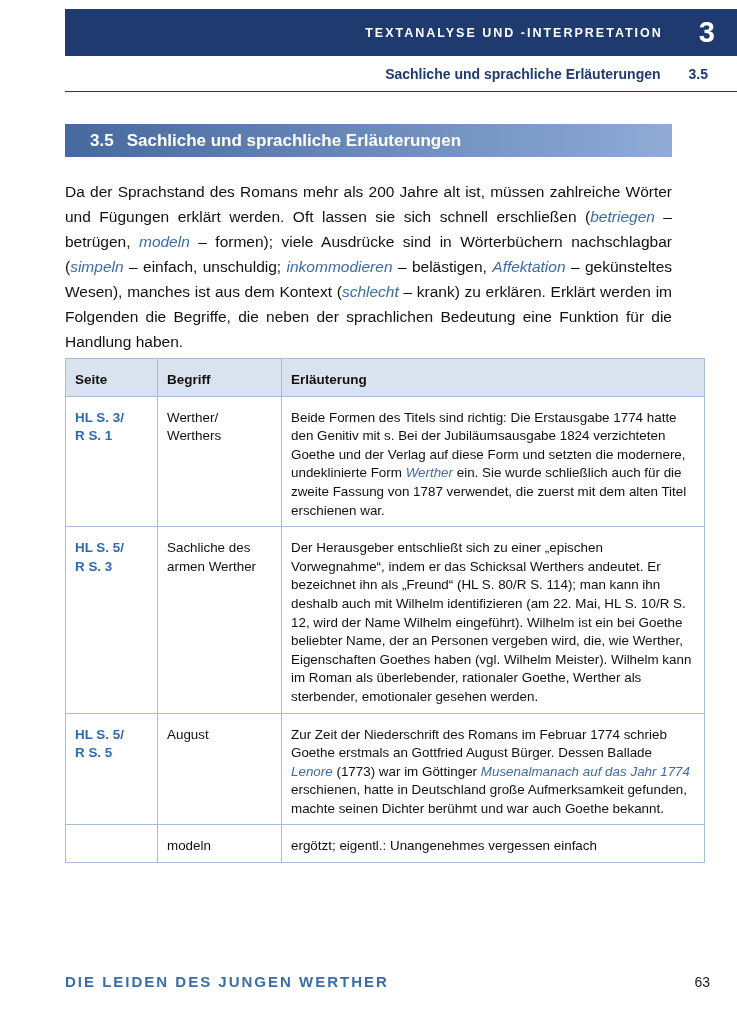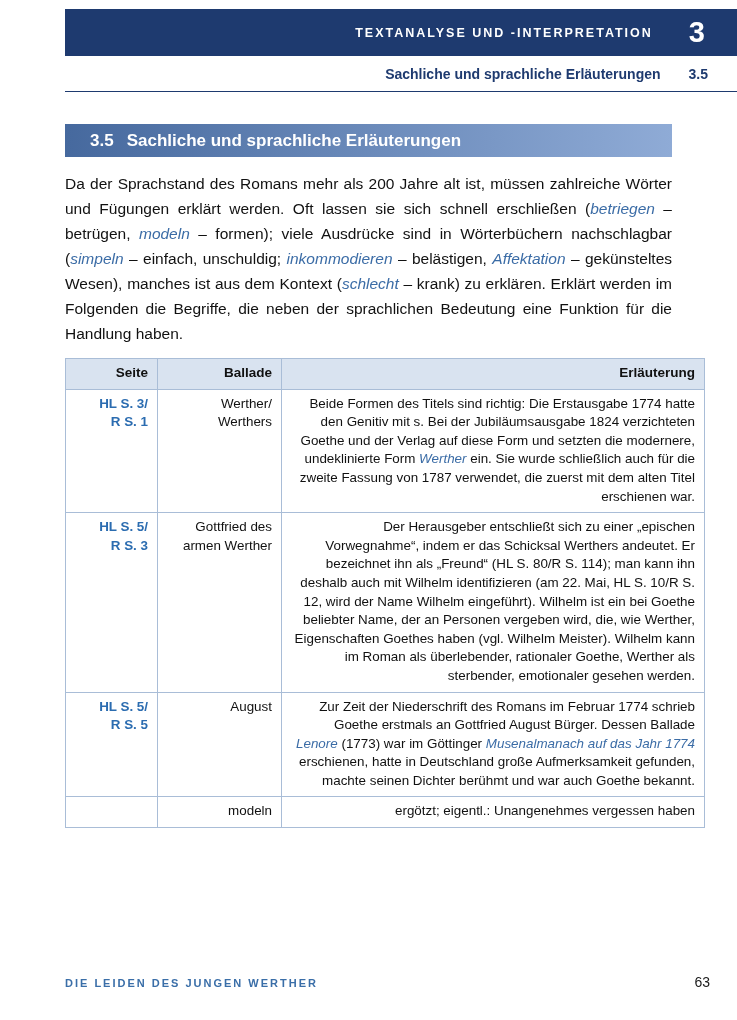--- a/index.html
+++ b/index.html
@@ -12,21 +12,21 @@
     font-family: "Liberation Sans", sans-serif;
     color: #111111;
     overflow: hidden;
   }
   
   .top-bar {
     position: absolute; left: 65px; right: 0; top: 9px; height: 47px;
     background: var(--navy, #1e3a6f);
     color: #ffffff;
     display: flex; align-items: center; justify-content: flex-end;
-    gap: 36px; padding-right: 32px;
+    gap: 36px; padding-right: 22px;
   }
   .top-bar-title { font-size: 12.5px; font-weight: bold; letter-spacing: 2px; }
   .top-bar-number { font-size: 29px; font-weight: bold; line-height: 1; }
   
   .subheader {
     position: absolute; left: 65px; right: 0; top: 66px;
     display: flex; justify-content: flex-end; align-items: baseline;
     gap: 28px; padding-right: 29px;
     color: var(--navy, #1e3a6f); font-weight: bold; font-size: 14px;
   }
@@ -36,47 +36,47 @@
   }
   
   .section-bar {
     position: absolute; left: 65px; top: 124px; width: 607px; height: 33px;
     display: flex; align-items: center; gap: 13px; padding-left: 25px;
     background: linear-gradient(90deg, var(--heading-gradient-start, #46699e), var(--heading-gradient-end, #8fabd6));
     color: #ffffff; font-size: 17px; font-weight: bold;
   }
   
   .intro {
-    position: absolute; left: 65px; top: 171px; width: 607px;
+    position: absolute; left: 65px; top: 179px; width: 607px;
     font-size: 15.5px; line-height: 25px; text-align: justify;
   }
   .em { font-style: italic; color: var(--em-blue, #3b6ca6); }
   
   .glossary {
     position: absolute; left: 65px; top: 358px; width: 640px;
     border-collapse: collapse; font-size: 13.4px; line-height: 18.6px;
   }
   .glossary th, .glossary td {
     border: 1px solid var(--table-border, #a9bdd7);
-    padding: 5px 9px 6px; vertical-align: top; text-align: right;
+    padding: 12px 9px 6px; vertical-align: top; text-align: left;
   }
   .glossary thead th {
     background: var(--table-header-bg, #d9e3f0);
     font-weight: bold; font-size: 13.5px; color: #111111;
   }
   .th-seite { width: 92px; }
   .th-begriff { width: 124px; }
   .cell-seite { color: var(--link-blue, #2b6cb0); font-weight: bold; white-space: pre-line; margin-top: 41px; }
   .cell-begriff { font-weight: normal; white-space: pre-line; }
   
   .page-footer {
     position: absolute; left: 65px; right: 27px; bottom: 30px;
     display: flex; justify-content: space-between; align-items: baseline;
   }
-  .footer-title { color: var(--footer-blue, #3a6ea8); font-size: 11px; font-weight: bold; letter-spacing: 2px; }
+  .footer-title { color: var(--footer-blue, #3a6ea8); font-size: 15px; font-weight: bold; letter-spacing: 2px; }
   .footer-page { color: #1a1a1a; font-size: 14px; }
 </style>
 </head>
 <body>
 
 <div class="page">
 
   <header class="top-bar">
     <span class="top-bar-title">TEXTANALYSE UND -INTERPRETATION</span>
     <span class="top-bar-number">3</span>
@@ -92,48 +92,48 @@
     <span>3.5</span>
     <span>Sachliche und sprachliche Erläuterungen</span>
   </h2>
 
   <p class="intro"><span>Da der Sprachstand des Romans mehr als 200 Jahre alt ist, müssen zahlreiche Wörter und Fügungen erklärt werden. Oft lassen sie sich schnell erschließen (</span><span class="em">betriegen</span><span> – betrügen, </span><span class="em">modeln</span><span> – formen); viele Ausdrücke sind in Wörterbüchern nachschlagbar (</span><span class="em">simpeln</span><span> – einfach, unschuldig; </span><span class="em">inkommodieren</span><span> – belästigen, </span><span class="em">Affektation</span><span> – gekünsteltes Wesen), manches ist aus dem Kontext (</span><span class="em">schlecht</span><span> – krank) zu erklären. Erklärt werden im Folgenden die Begriffe, die neben der sprachlichen Bedeutung eine Funktion für die Handlung haben.</span></p>
 
   <table class="glossary">
     <thead>
       <tr>
         <th class="th-seite">Seite</th>
-        <th class="th-begriff">Ballade</th>
+        <th class="th-begriff">Begriff</th>
         <th>Erläuterung</th>
       </tr>
     </thead>
     <tbody>
         <tr>
           <td class="cell-seite">HL S. 3/
 R S. 1</td>
           <td class="cell-begriff">Werther/
 Werthers</td>
           <td class="cell-erl"><span>Beide Formen des Titels sind richtig: Die Erstausgabe 1774 hatte den Genitiv mit s. Bei der Jubiläumsausgabe 1824 verzichteten Goethe und der Verlag auf diese Form und setzten die modernere, undeklinierte Form </span><span class="em">Werther</span><span> ein. Sie wurde schließlich auch für die zweite Fassung von 1787 verwendet, die zuerst mit dem alten Titel erschienen war.</span></td>
         </tr>
         <tr>
           <td class="cell-seite">HL S. 5/
 R S. 3</td>
-          <td class="cell-begriff">Gottfried des armen Werther</td>
+          <td class="cell-begriff">Sachliche des armen Werther</td>
           <td class="cell-erl"><span>Der Herausgeber entschließt sich zu einer „epischen Vorwegnahme“, indem er das Schicksal Werthers andeutet. Er bezeichnet ihn als „Freund“ (HL S. 80/R S. 114); man kann ihn deshalb auch mit Wilhelm identifizieren (am 22. Mai, HL S. 10/R S. 12, wird der Name Wilhelm eingeführt). Wilhelm ist ein bei Goethe beliebter Name, der an Personen vergeben wird, die, wie Werther, Eigenschaften Goethes haben (vgl. Wilhelm Meister). Wilhelm kann im Roman als überlebender, rationaler Goethe, Werther als sterbender, emotionaler gesehen werden.</span></td>
         </tr>
         <tr>
           <td class="cell-seite">HL S. 5/
 R S. 5</td>
           <td class="cell-begriff">August</td>
           <td class="cell-erl"><span>Zur Zeit der Niederschrift des Romans im Februar 1774 schrieb Goethe erstmals an Gottfried August Bürger. Dessen Ballade </span><span class="em">Lenore</span><span> (1773) war im Göttinger </span><span class="em">Musenalmanach auf das Jahr 1774</span><span> erschienen, hatte in Deutschland große Aufmerksamkeit gefunden, machte seinen Dichter berühmt und war auch Goethe bekannt.</span></td>
         </tr>
         <tr>
           <td class="cell-seite"></td>
           <td class="cell-begriff">modeln</td>
-          <td class="cell-erl"><span>ergötzt; eigentl.: Unangenehmes vergessen haben</span></td>
+          <td class="cell-erl"><span>ergötzt; eigentl.: Unangenehmes vergessen einfach</span></td>
         </tr>
       </tbody>
   </table>
 
   <footer class="page-footer">
     <span class="footer-title">DIE LEIDEN DES JUNGEN WERTHER</span>
     <span class="footer-page">63</span>
   </footer>
 
 </div>

